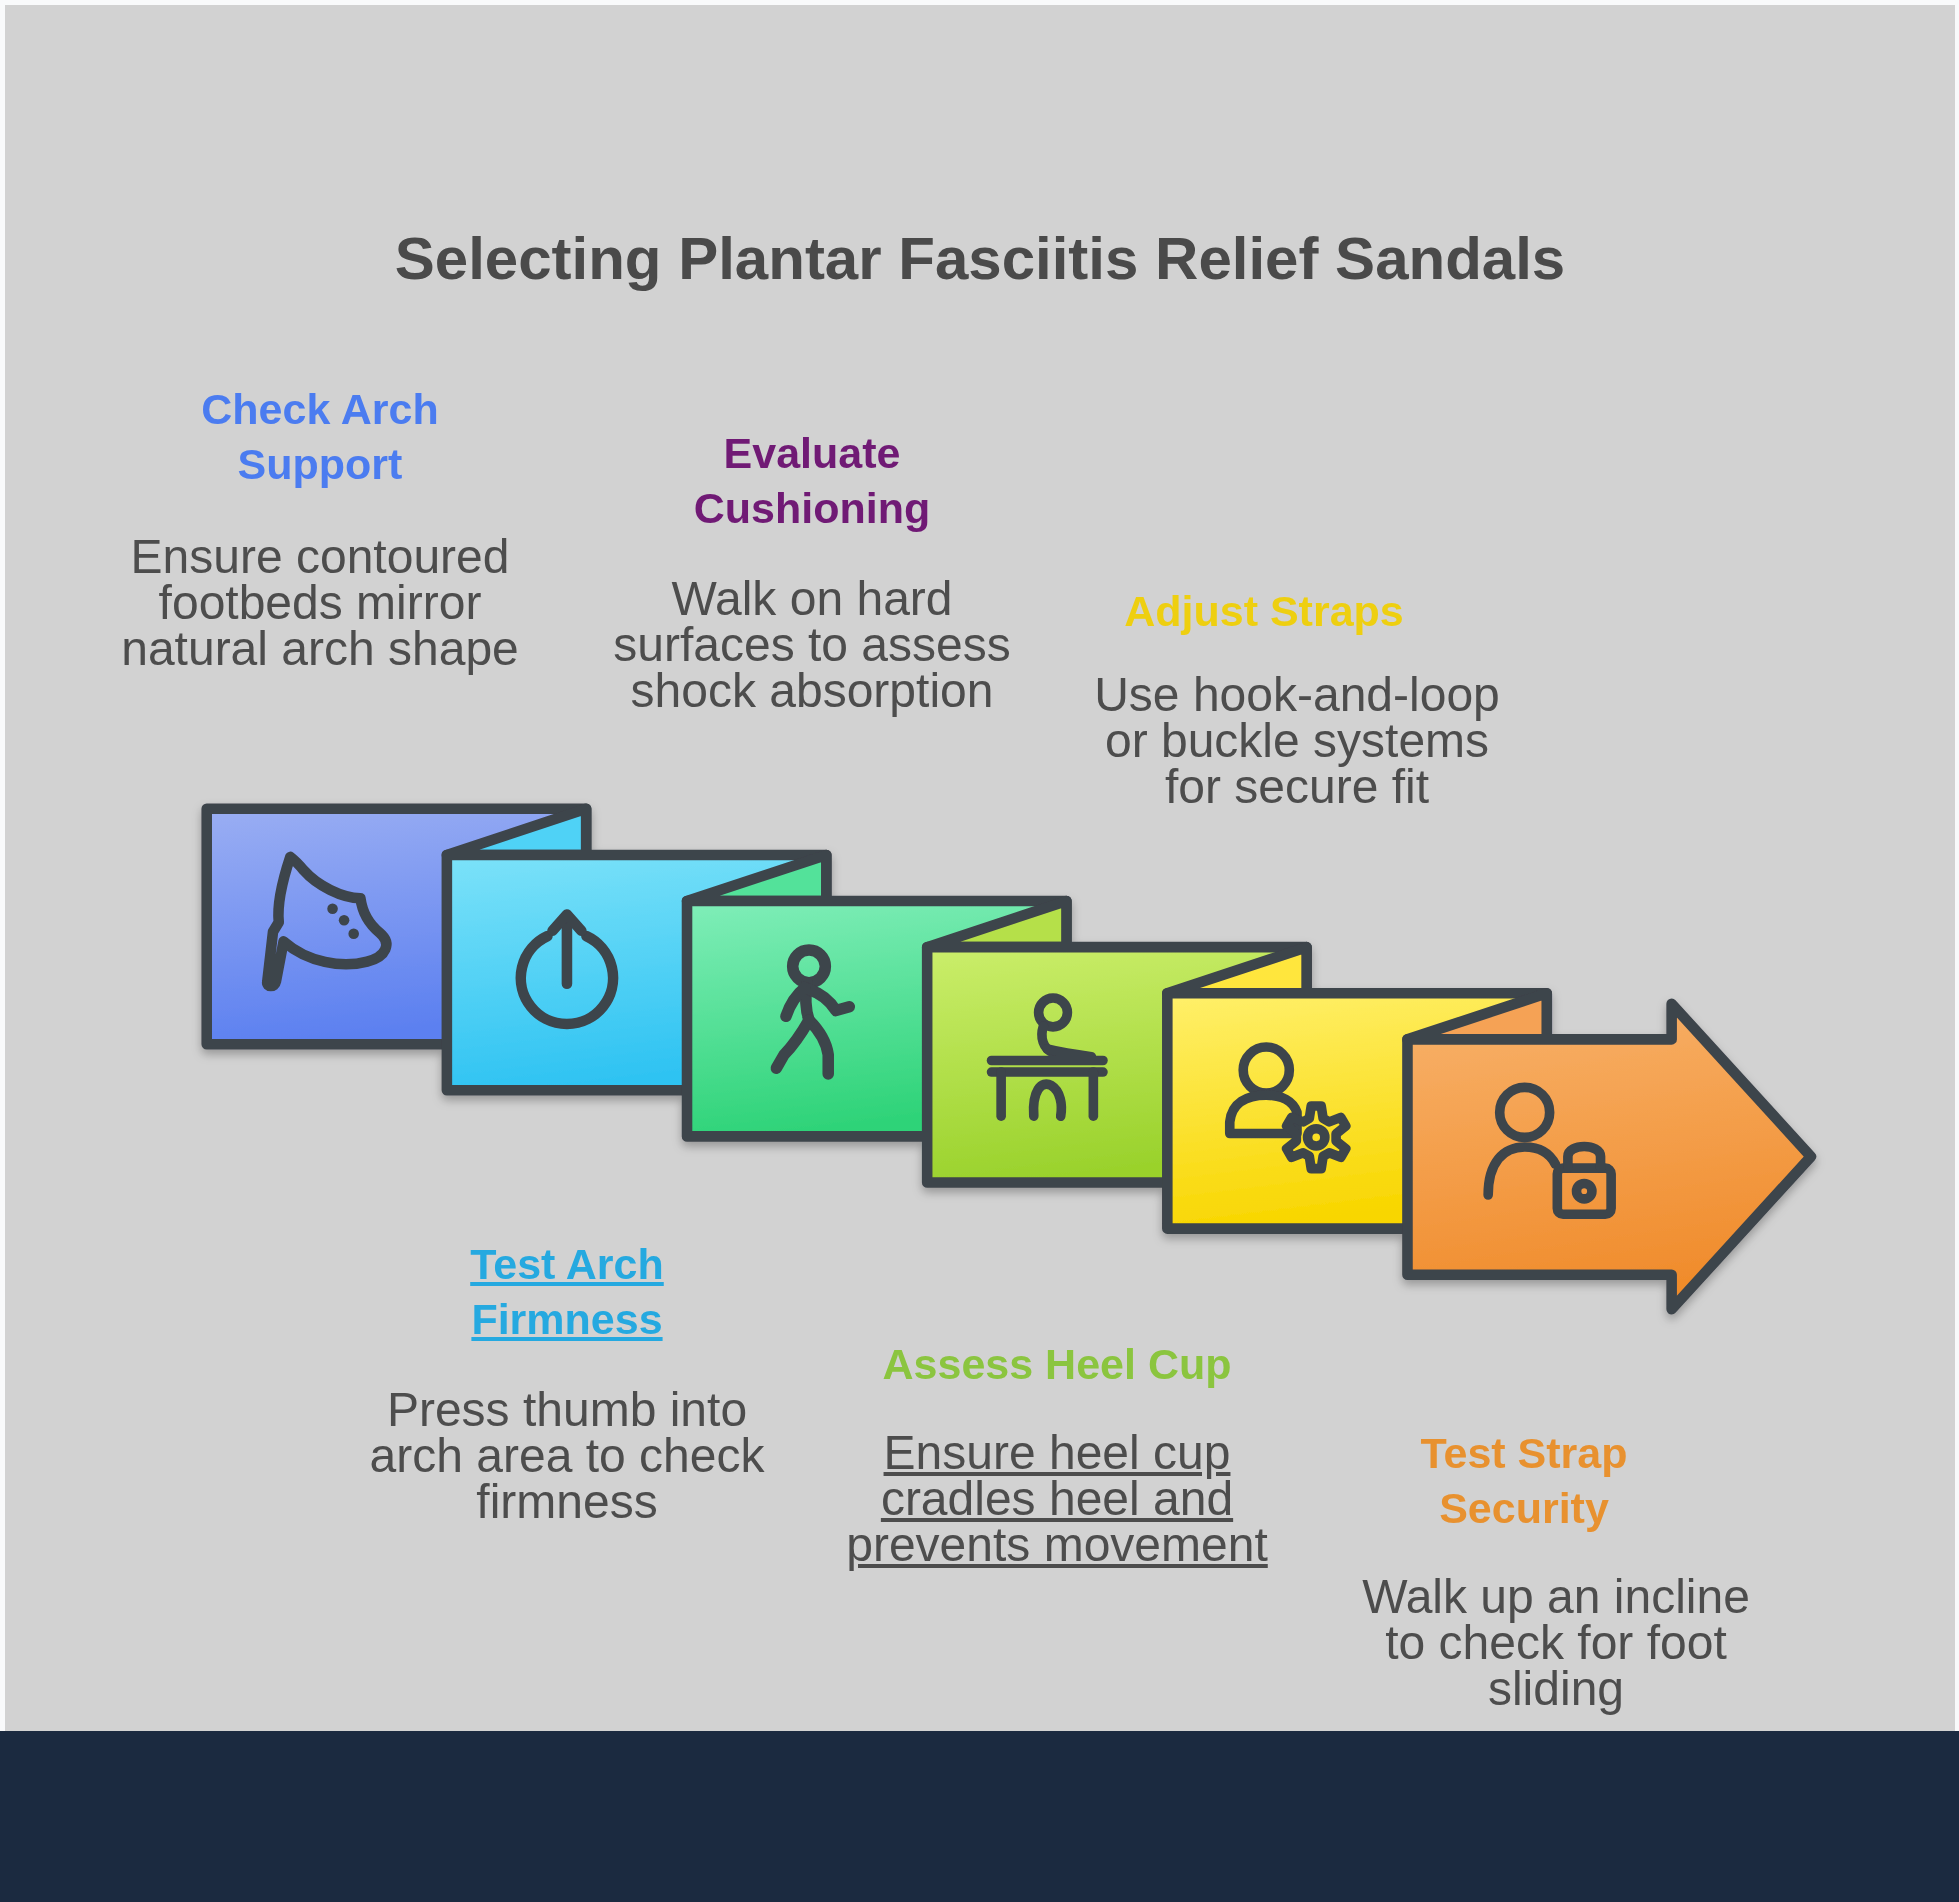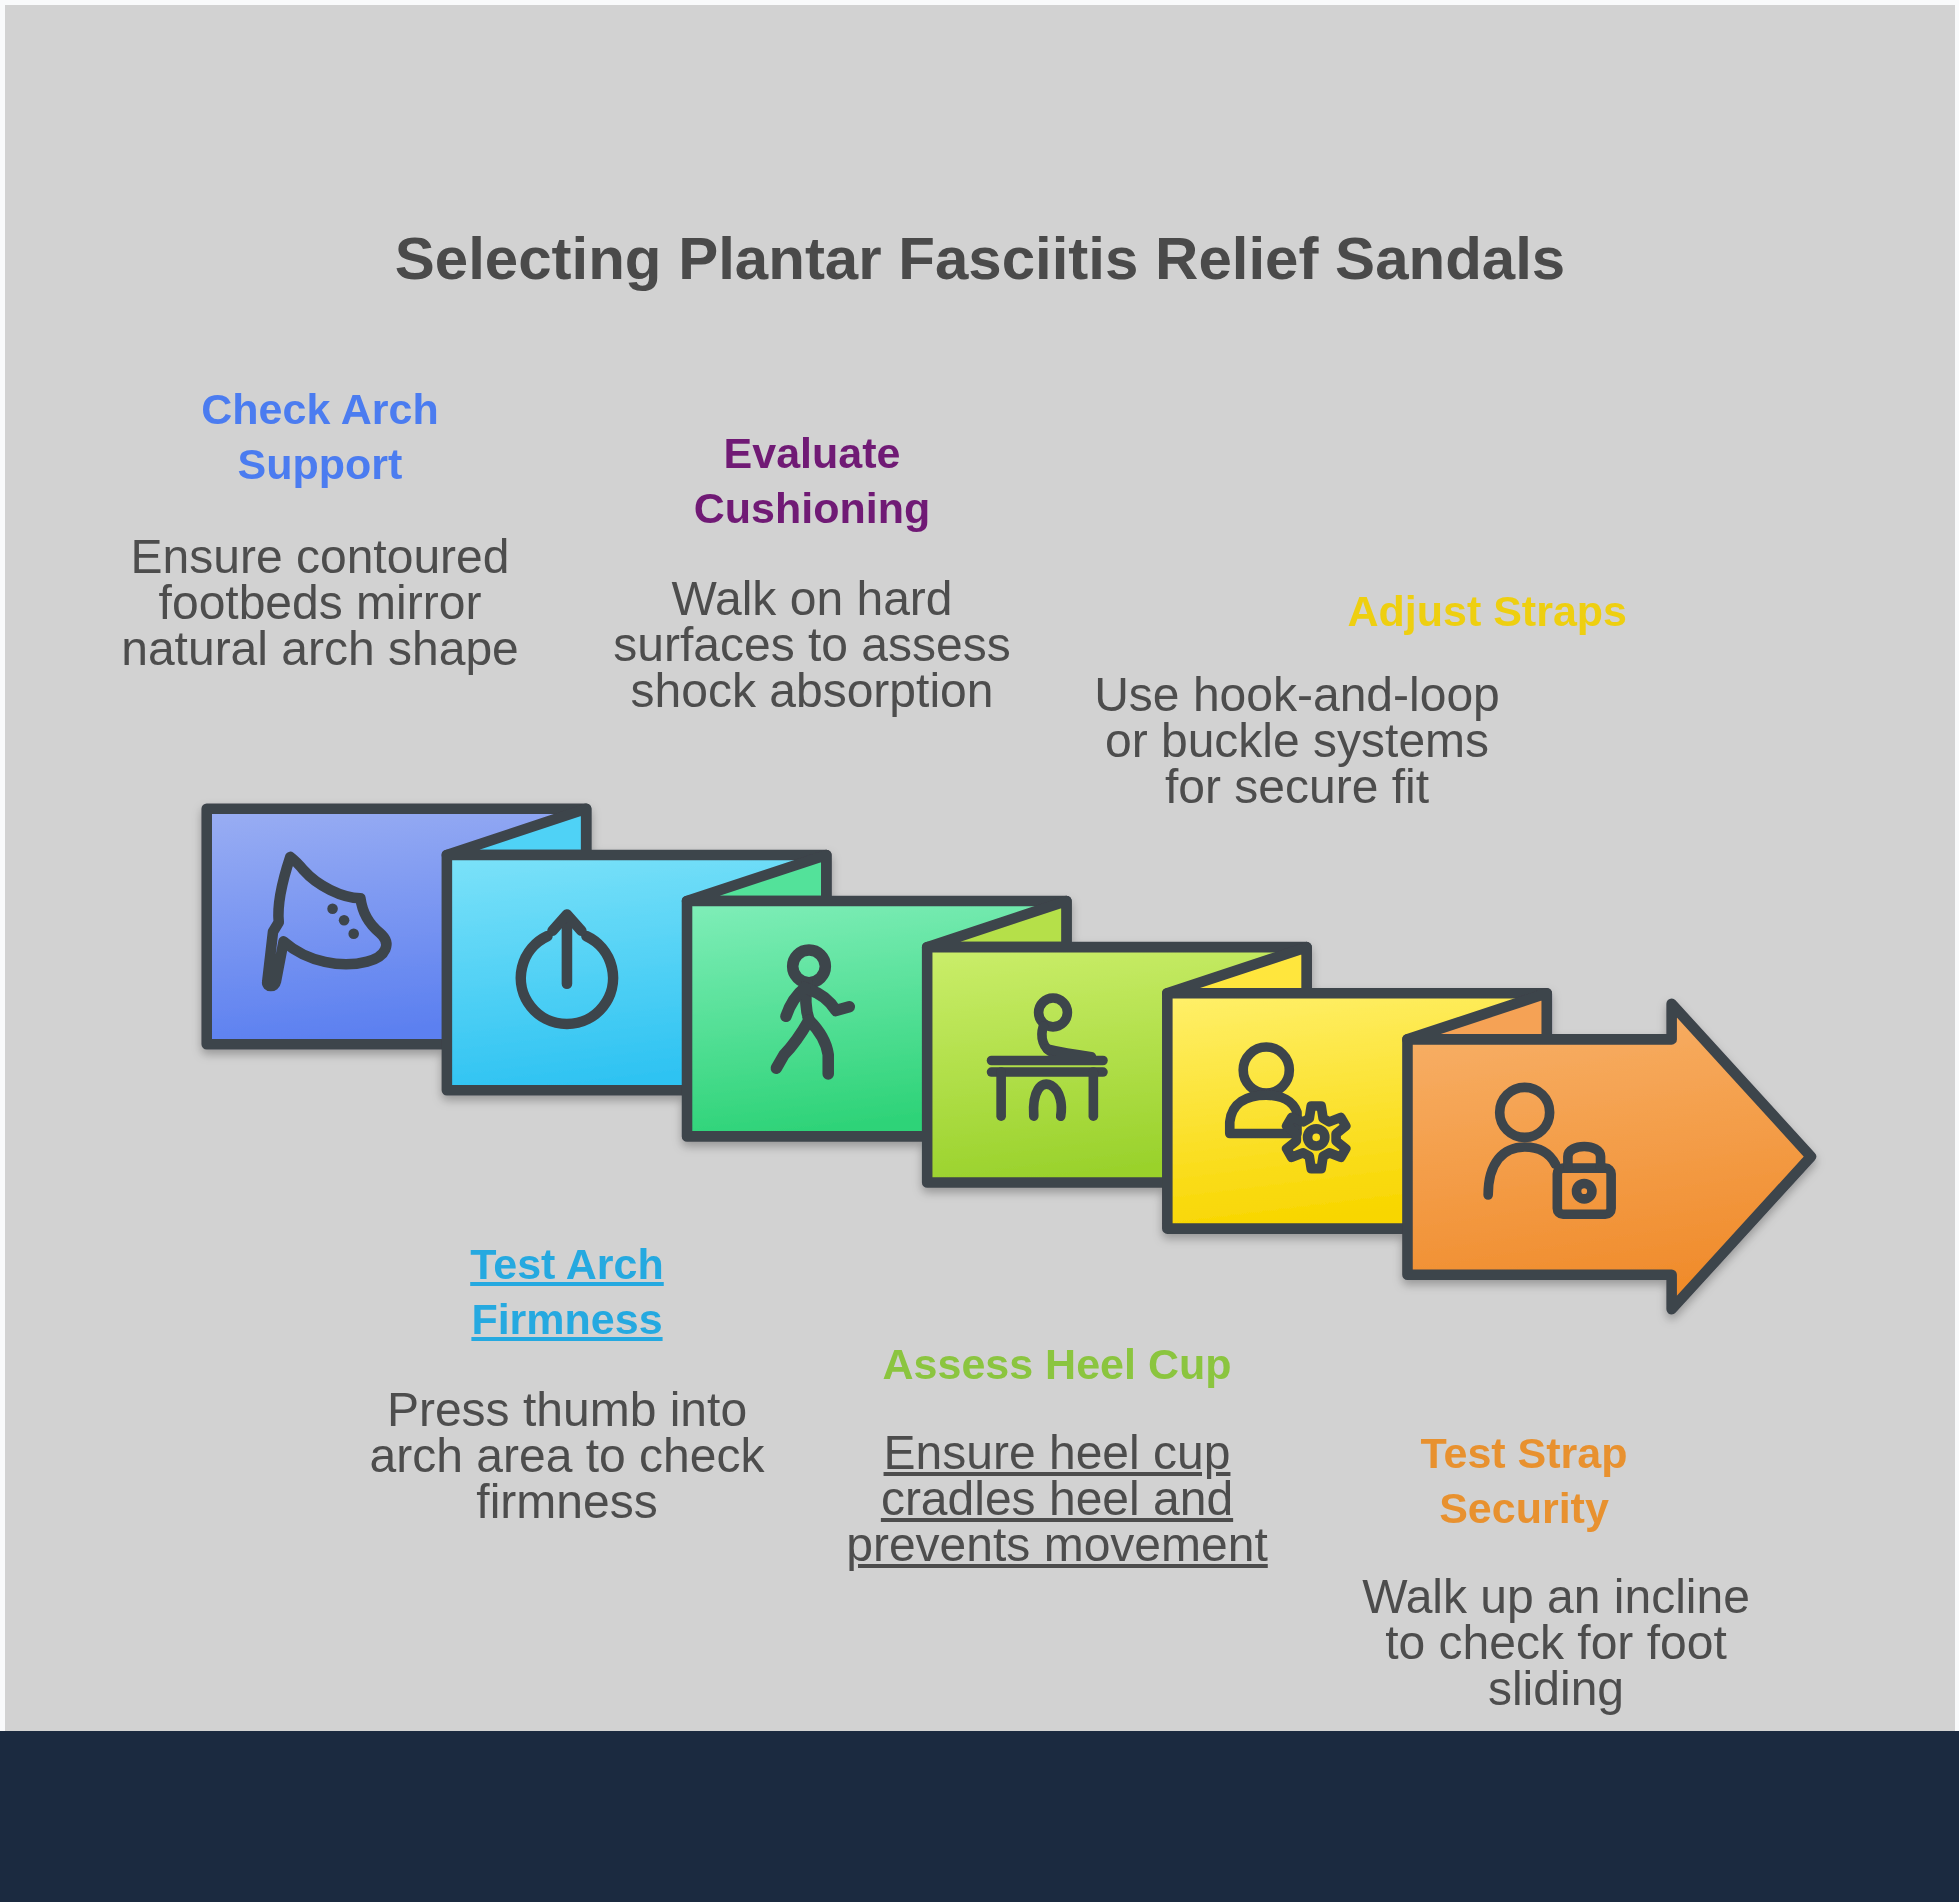--- a/index.html
+++ b/index.html
@@ -48,21 +48,21 @@
 <div class="step-body" style="left:320px;top:534px;">Ensure contoured
 footbeds mirror
 natural arch shape</div>
 
 <div class="step-heading hc-3" style="left:812px;top:426px;">Evaluate
 Cushioning</div>
 <div class="step-body" style="left:812px;top:576px;">Walk on hard
 surfaces to assess
 shock absorption</div>
 
-<div class="step-heading hc-5" style="left:1358px;top:584px;text-align:right;">Adjust Straps</div>
+<div class="step-heading hc-5" style="left:1264px;top:584px;">Adjust Straps</div>
 <div class="step-body" style="left:1297px;top:672px;">Use hook-and-loop
 or buckle systems
 for secure fit</div>
 
 <div class="step-heading hc-2" style="left:567px;top:1237px;text-decoration:underline;">Test Arch
 Firmness</div>
 <div class="step-body" style="left:567px;top:1387px;">Press thumb into
 arch area to check
 firmness</div>
 

